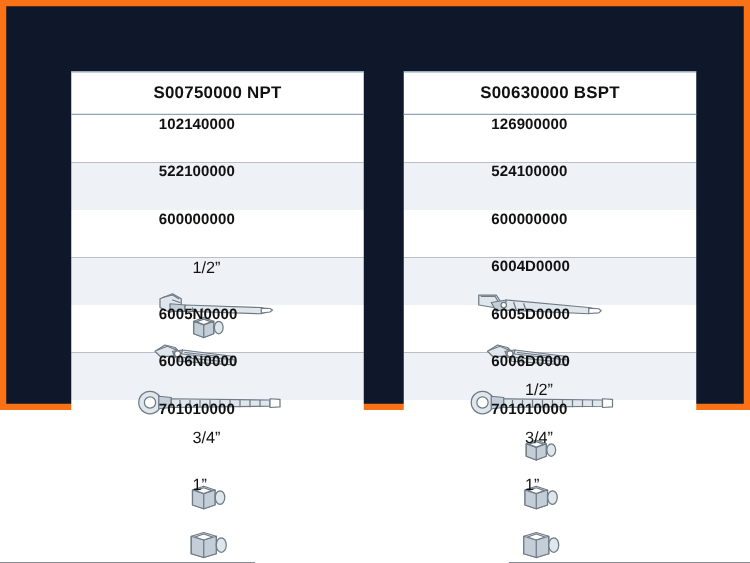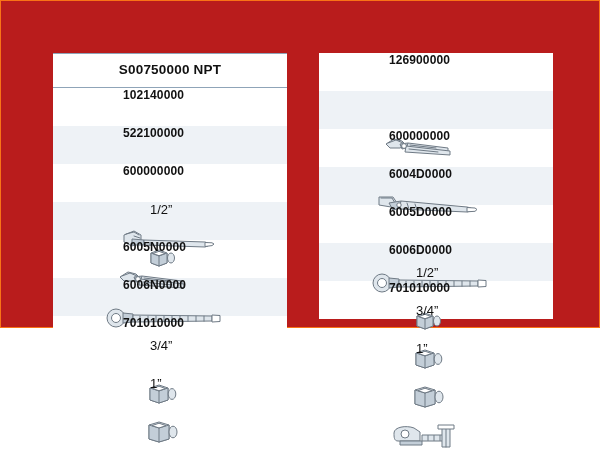--- a/index.html
+++ b/index.html
@@ -10,23 +10,23 @@
     width: 600px;
     height: 450px;
     background: #ffffff;
     font-family: "Liberation Sans", sans-serif;
     overflow: hidden;
   }
   #frame {
     position: relative;
     width: 600px;
     height: 328px;
-    border: 1px solid #f97316;
+    border: 5px solid #f97316;
     box-sizing: border-box;
-    background: #b91c1c;
+    background: #0f172a;
   }
   .columns {
     position: absolute;
     top: 52px;
     left: 52px;
     width: 500px;
     display: flex;
     gap: 32px;
   }
   .col {
@@ -214,38 +214,40 @@
             <path class="stroke" d="M52 16.5 L52 21.5 M58 16.5 L58 21.5 M64 16.5 L64 21.5"></path>
             <path class="fillpale" d="M66 8 L74 8 L74 28 L66 28 Z"></path>
             <path class="stroke" d="M70 8 L70 28"></path>
             <path class="fillwhite" d="M62 6 L78 6 L78 10 L62 10 Z"></path>
           </svg>
         </div>
       </div>
     </div>
 
     <div class="col">
+      <div class="col-header">S00630000 BSPT</div>
 
       <div class="row">
         <div class="code">126900000</div>
         <div class="size"></div>
         <div class="art">
           <svg width="130" height="32" viewBox="0 0 130 32">
             <path class="fillpale" d="M8 6 L22 6 L26 12 L20 16 L8 14 Z"></path>
             <path class="stroke" d="M10 7 L21 7 L24 12"></path>
             <path class="fillmid" d="M18 12 L30 10 L34 16 L22 19 Z"></path>
             <path class="fillpale" d="M30 10 L96 16 L100 17 L100 20 L96 21 L28 18 Z"></path>
             <path class="stroke" d="M36 12 L38 18 M44 13 L46 19"></path>
             <path class="fillwhite" d="M96 16.5 L104 17 L106 18.5 L104 20.3 L96 20.8 Z"></path>
             <circle class="fillwhite" cx="28" cy="14" r="2.2"></circle>
           </svg>
         </div>
       </div>
 
       <div class="row alt">
+        <div class="code">524100000</div>
         <div class="size"></div>
         <div class="art">
           <svg width="120" height="32" viewBox="0 0 120 32">
             <path class="fillpale" d="M10 13 L18 8 L26 10 L30 14 L24 17 L14 17 Z"></path>
             <path class="stroke" d="M12 12 L20 9 L27 12"></path>
             <path class="fillmid" d="M24 13 L32 12 L34 16 L26 18 Z"></path>
             <path class="fillpale" d="M32 12 L72 17 L72 21 L30 19 Z"></path>
             <path class="fillpale" d="M30 15 L74 20 L74 24 L29 21 Z"></path>
             <path class="stroke" d="M34 14 L60 17 M33 18 L62 21"></path>
             <circle class="fillwhite" cx="28" cy="15" r="2.4"></circle>

